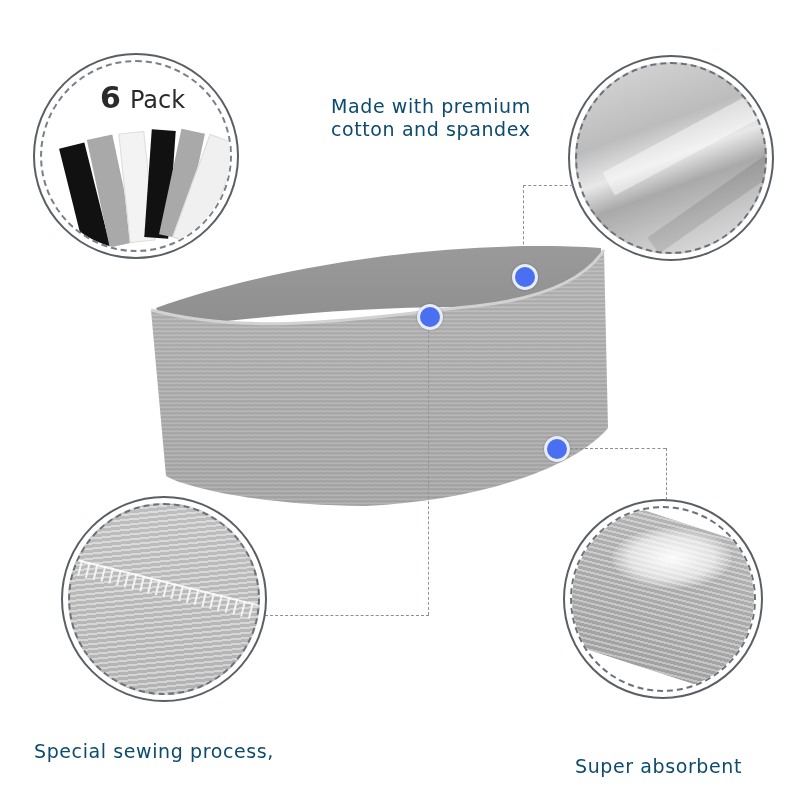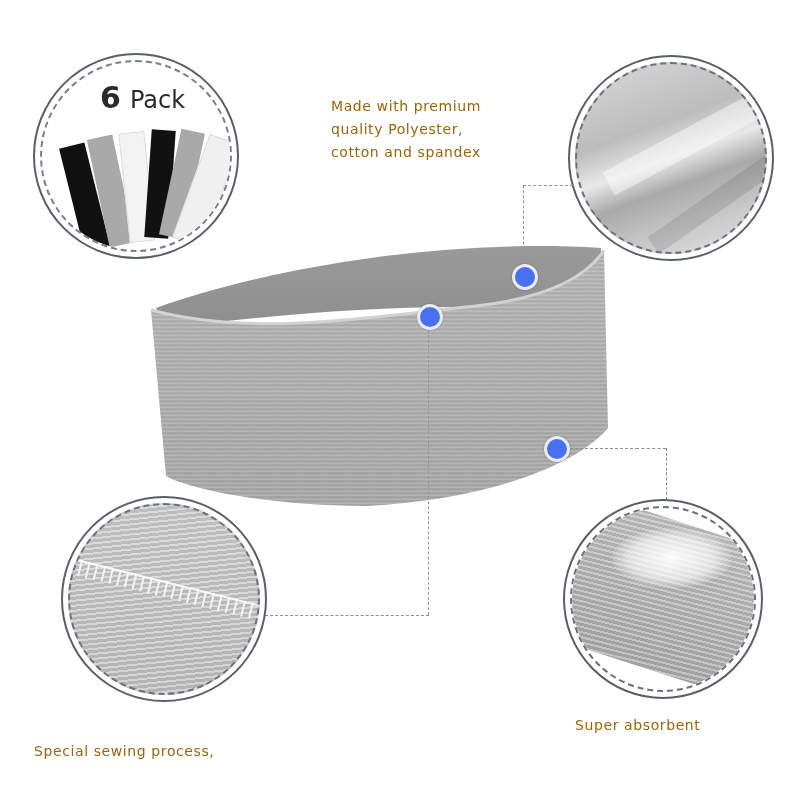--- a/index.html
+++ b/index.html
@@ -1,20 +1,20 @@
 <!DOCTYPE html>
 <html><head>
 <meta charset="utf-8">
 <style>
   html,body{margin:0;padding:0;background:#ffffff;}
   body{width:800px;height:800px;position:relative;overflow:hidden;font-family:"DejaVu Sans","Liberation Sans",sans-serif;color:#2a2a2a;}
   .abs{position:absolute;}
   .circle{position:absolute;border-radius:50%;border:2px solid #5a5f66;box-sizing:border-box;overflow:hidden;background:#fff;}
   .circle .inner{position:absolute;inset:5px;border-radius:50%;border:2px dashed #6b7079;box-sizing:border-box;overflow:hidden;text-align:right;}
-  .caption{position:absolute;font-size:14px;line-height:23px;letter-spacing:0.6px;color:#a16207;}
+  .caption{position:absolute;font-size:19px;line-height:23px;letter-spacing:0.6px;color:#0c4a6e;}
   .dot{position:absolute;width:20px;height:20px;border-radius:50%;background:#4a6ff0;border:3px solid #e8ecfb;box-shadow:0 0 2px rgba(0,0,0,0.3);}
   .vline{position:absolute;border-left:1.5px dashed #8b8f96;width:0;}
   .hline{position:absolute;border-top:1.5px dashed #8b8f96;height:0;}
   .fabric{background:
       repeating-linear-gradient(-8deg, rgba(255,255,255,0.25) 0 2px, rgba(0,0,0,0.04) 2px 4px, rgba(255,255,255,0.10) 4px 7px),
       linear-gradient(180deg,#b4b4b4,#a4a4a4);}
 </style>
 </head>
 <body>
 
@@ -30,21 +30,20 @@
       <div class="abs" style="left:56px;top:8px;width:24px;height:108px;background:#f3f3f3;border:1px solid #ddd;transform:rotate(-6deg);"></div>
       <div class="abs" style="left:80px;top:6px;width:24px;height:108px;background:#111;transform:rotate(4deg);"></div>
       <div class="abs" style="left:102px;top:6px;width:24px;height:108px;background:#a9a9a9;transform:rotate(12deg);"></div>
       <div class="abs" style="left:122px;top:12px;width:30px;height:108px;background:#f0f0f0;border:1px solid #ddd;transform:rotate(20deg);"></div>
     </div>
   </div>
 </div>
 
 <div class="caption" style="left:331px;top:95px;">
   <div>Made with premium</div>
-  <div>quality Polyester,</div>
   <div>cotton and spandex</div>
 </div>
 
 <div class="circle" style="left:568px;top:55px;width:206px;height:206px;">
   <div class="inner fabric" style="background:linear-gradient(160deg,#d9d9d9 0%,#bcbcbc 35%,#e8e8e8 50%,#a9a9a9 62%,#c6c6c6 78%,#e6e6e6 100%);">
     <div class="abs" style="left:20px;top:60px;width:200px;height:26px;background:rgba(255,255,255,0.45);transform:rotate(-28deg);"></div>
     <div class="abs" style="left:60px;top:120px;width:180px;height:20px;background:rgba(0,0,0,0.10);transform:rotate(-35deg);"></div>
   </div>
 </div>
 
@@ -102,15 +101,15 @@
 
 <div class="circle" style="left:563px;top:499px;width:200px;height:200px;">
   <div class="inner" style="background:#ffffff;">
     <div class="abs fabric" style="left:-20px;top:-20px;width:260px;height:150px;transform:rotate(18deg);transform-origin:0 100%;background:
       repeating-linear-gradient(-4deg, rgba(255,255,255,0.3) 0 2px, rgba(0,0,0,0.05) 2px 5px),
       linear-gradient(180deg,#bdbdbd,#a9a9a9);"></div>
     <div class="abs" style="left:40px;top:20px;width:120px;height:60px;border-radius:50%;background:radial-gradient(ellipse at center,rgba(255,255,255,0.95) 0%,rgba(255,255,255,0.6) 50%,rgba(255,255,255,0) 75%);"></div>
   </div>
 </div>
 
-<div class="caption" style="left:575px;top:714px;text-align:center;">
+<div class="caption" style="left:575px;top:755px;text-align:center;">
   <div>Super absorbent</div>
 </div>
 
 </body></html>

